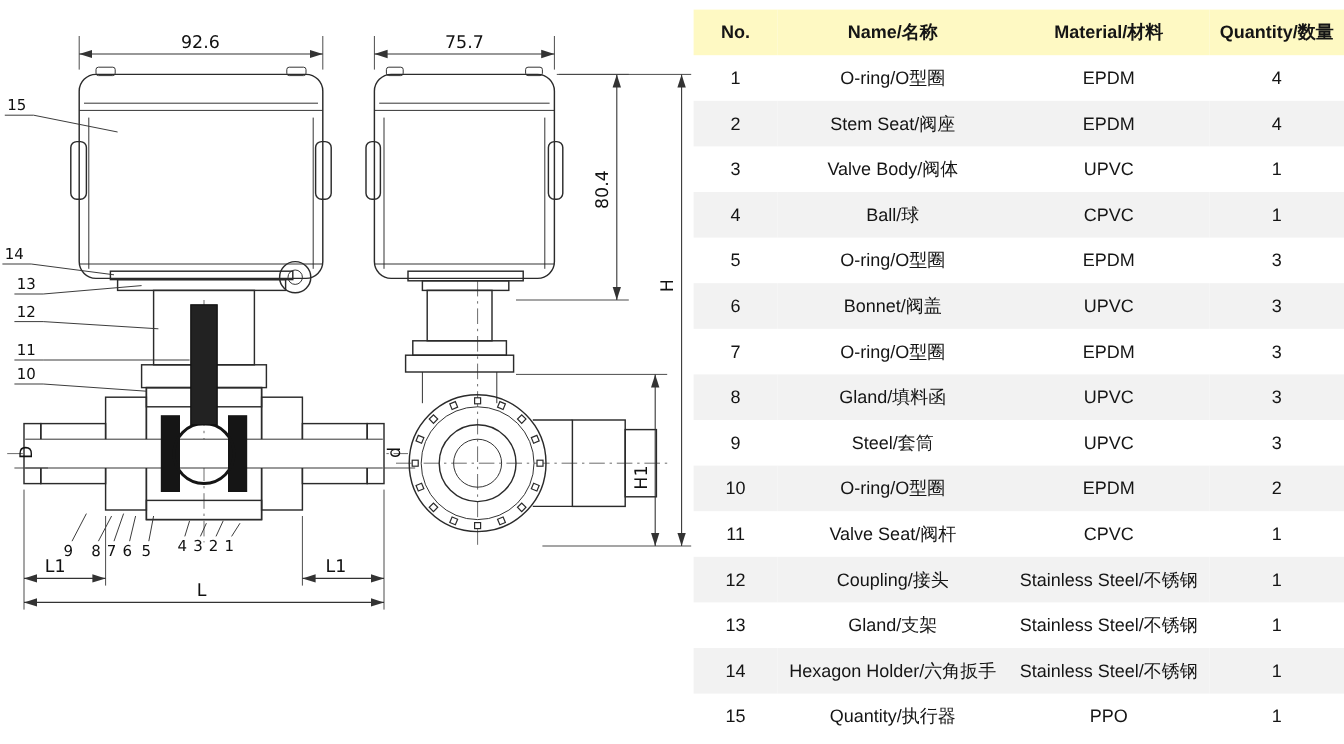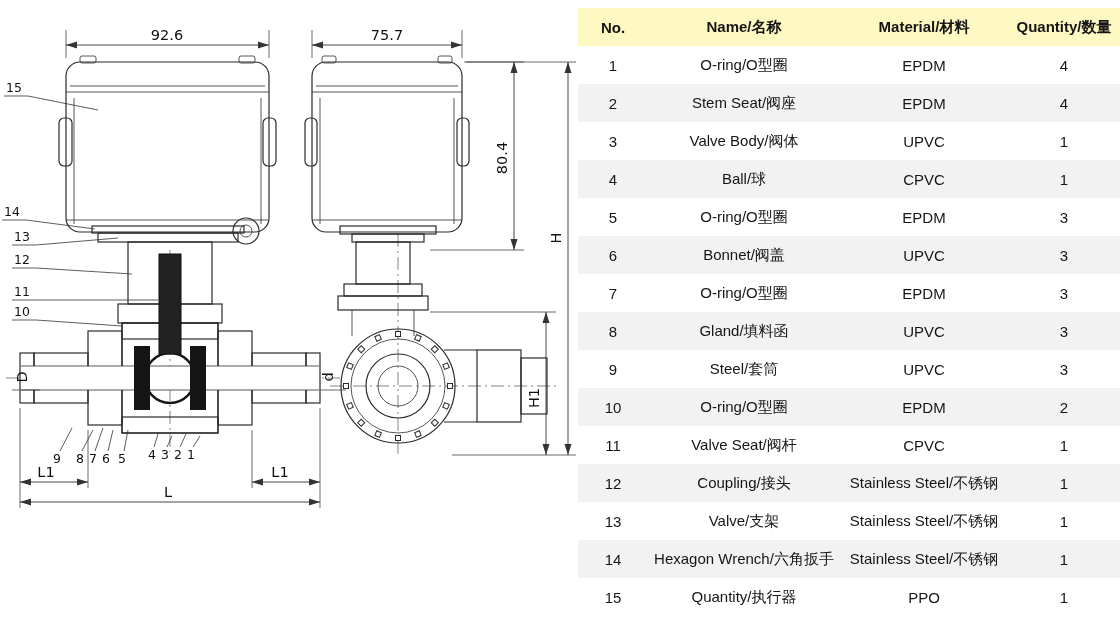--- a/index.html
+++ b/index.html
@@ -360,27 +360,27 @@
           <td>1</td>
         </tr>
         <tr>
           <td>12</td>
           <td>Coupling/接头</td>
           <td>Stainless Steel/不锈钢</td>
           <td>1</td>
         </tr>
         <tr>
           <td>13</td>
-          <td>Valve/支架</td>
+          <td>Gland/支架</td>
           <td>Stainless Steel/不锈钢</td>
           <td>1</td>
         </tr>
         <tr>
           <td>14</td>
-          <td>Hexagon Wrench/六角扳手</td>
+          <td>Hexagon Holder/六角扳手</td>
           <td>Stainless Steel/不锈钢</td>
           <td>1</td>
         </tr>
         <tr>
           <td>15</td>
           <td>Quantity/执行器</td>
           <td>PPO</td>
           <td>1</td>
         </tr>
       </tbody>

